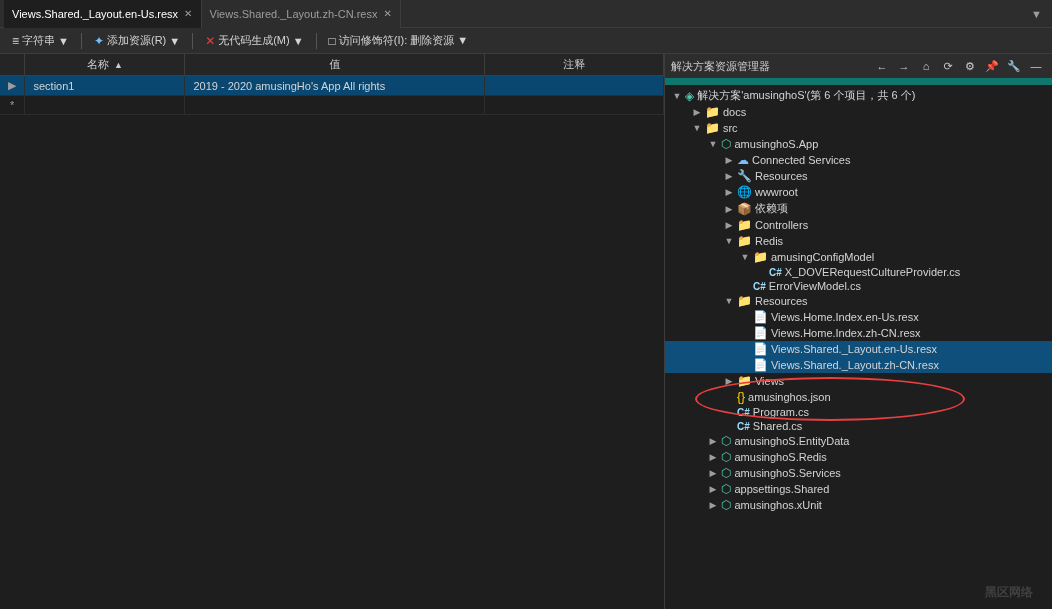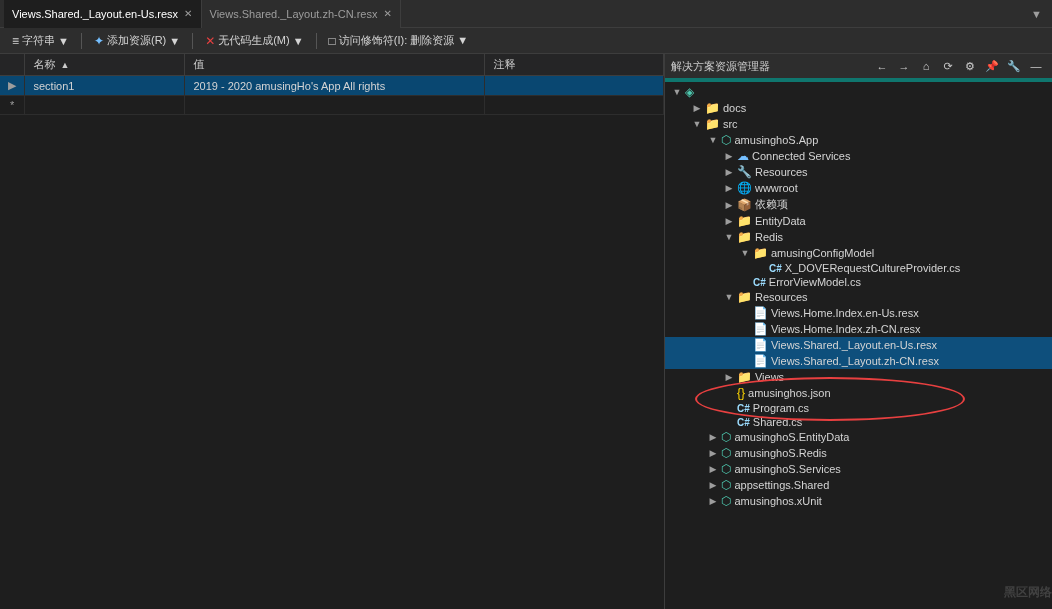--- a/index.html
+++ b/index.html
@@ -110,21 +110,21 @@
       border-collapse: collapse;
     }
     thead th {
       background: #252526;
       border-bottom: 1px solid #3d3d3d;
       border-right: 1px solid #3d3d3d;
       padding: 3px 8px;
       font-size: 11px;
       font-weight: normal;
       color: #ccc;
-      text-align: left;
+      text-align: center;
       position: sticky;
       top: 0;
     }
     tbody tr {
       border-bottom: 1px solid #2d2d2d;
     }
     tbody tr.selected { background: #094771; }
     tbody td {
       padding: 3px 8px;
       border-right: 1px solid #2d2d2d;
@@ -145,21 +145,21 @@
       flex-direction: column;
       background: #1e1e1e;
     }
 
     .solution-explorer-header {
       display: flex;
       align-items: center;
       justify-content: space-between;
       background: #2d2d2d;
       padding: 3px 6px;
-      border-bottom: 4px solid #0f766e;
+      border-bottom: 7px solid #0f766e;
       font-size: 11px;
     }
     .se-title { color: #ccc; font-size: 11px; }
     .se-toolbar {
       display: flex;
       gap: 2px;
     }
     .se-btn {
       width: 20px;
       height: 18px;
@@ -210,21 +210,21 @@
     .tree-icon {
       margin-right: 3px;
       font-size: 12px;
     }
     .tree-label { font-size: 11px; }
 
     
     .watermark {
       position: absolute;
       bottom: 8px;
-      right: 0;
+      right: 19px;
       color: rgba(100,100,100,0.5);
       font-size: 12px;
       font-weight: bold;
     }
 
     
     .annotation-ellipse {
       position: absolute;
       border: 2px solid #e84040;
       border-radius: 50%;
@@ -324,20 +324,21 @@
         <div class="se-btn">⚙</div>
         <div class="se-btn">📌</div>
         <div class="se-btn">🔧</div>
         <div class="se-btn">—</div>
       </div>
     </div>
     <div class="tree" id="solution-tree">
     <div class="tree-item" style="padding-left: 4px;">
           <span class="tree-toggle">▼</span>
           <span class="tree-icon" style="color:#4ec9b0">◈</span>
+          <span class="tree-label">解决方案'amusinghoS'(第 6 个项目，共 6 个)</span>
         </div>
         <div class="tree-item" style="padding-left: 24px;">
     <span class="tree-toggle">▶</span>
     <span class="tree-icon" style="color:#dcb67a">📁</span>
     <span class="tree-label">docs</span>
   </div>
         <div class="tree-item" style="padding-left: 24px;">
     <span class="tree-toggle">▼</span>
     <span class="tree-icon" style="color:#dcb67a">📁</span>
     <span class="tree-label">src</span>
@@ -363,21 +364,21 @@
     <span class="tree-label">wwwroot</span>
   </div>
         <div class="tree-item" style="padding-left: 56px;">
     <span class="tree-toggle">▶</span>
     <span class="tree-icon" style="color:#b5cea8">📦</span>
     <span class="tree-label">依赖项</span>
   </div>
         <div class="tree-item" style="padding-left: 56px;">
     <span class="tree-toggle">▶</span>
     <span class="tree-icon" style="color:#dcb67a">📁</span>
-    <span class="tree-label">EntityData</span>
+    <span class="tree-label">Controllers</span>
   </div>
         <div class="tree-item" style="padding-left: 56px;">
     <span class="tree-toggle">▼</span>
     <span class="tree-icon" style="color:#dcb67a">📁</span>
     <span class="tree-label">Redis</span>
   </div>
         <div class="tree-item" style="padding-left: 72px;">
     <span class="tree-toggle">▼</span>
     <span class="tree-icon" style="color:#dcb67a">📁</span>
     <span class="tree-label">amusingConfigModel</span>

